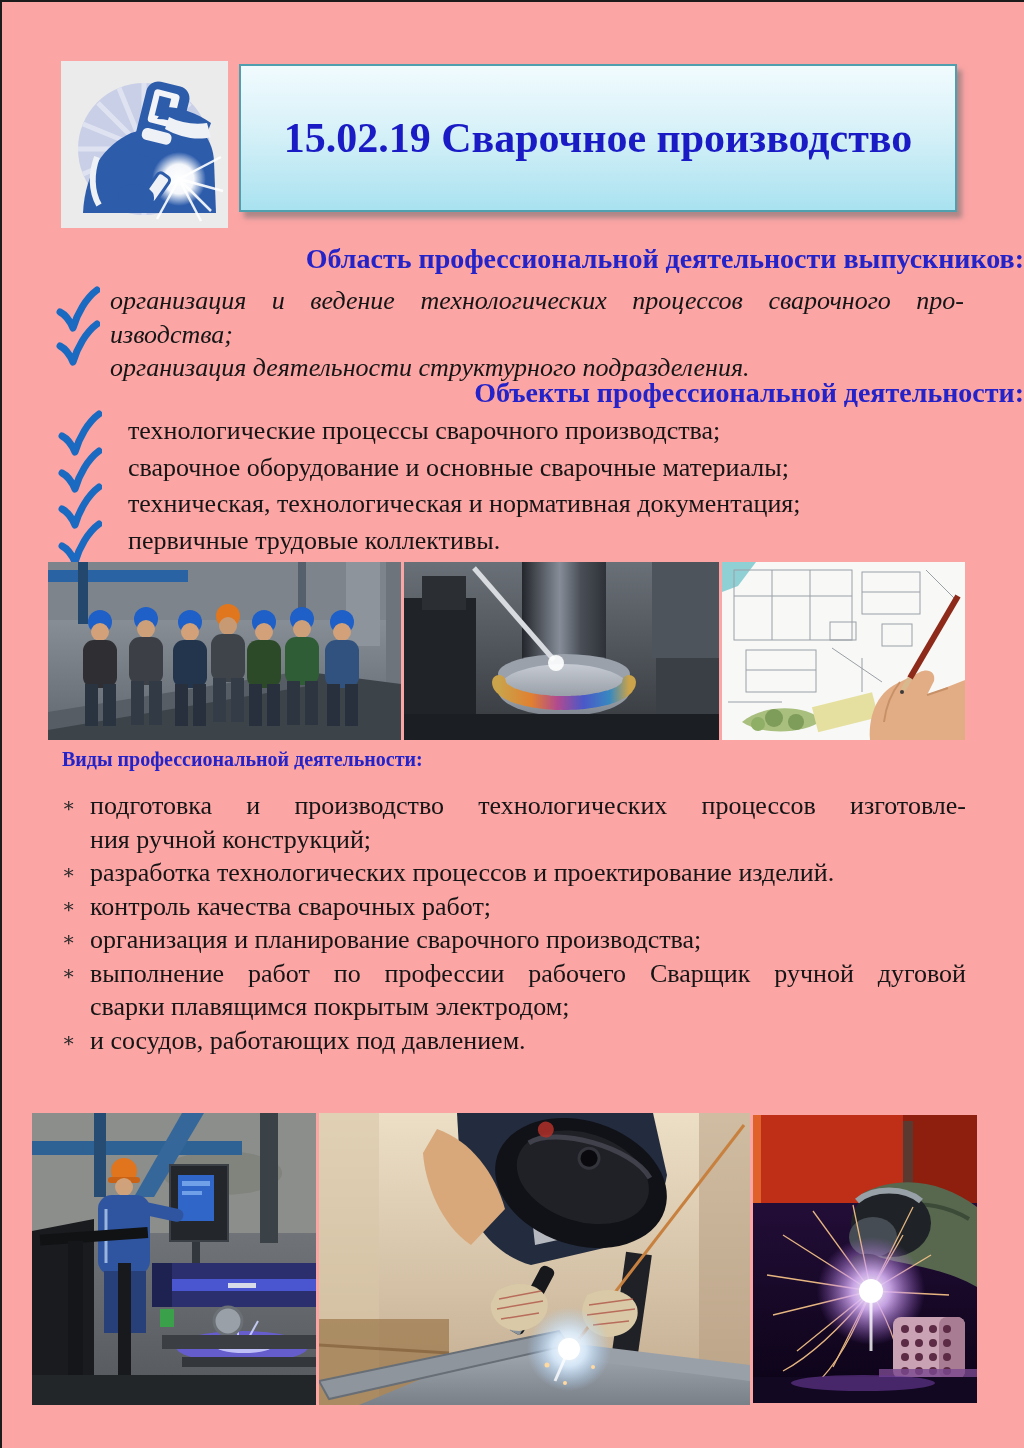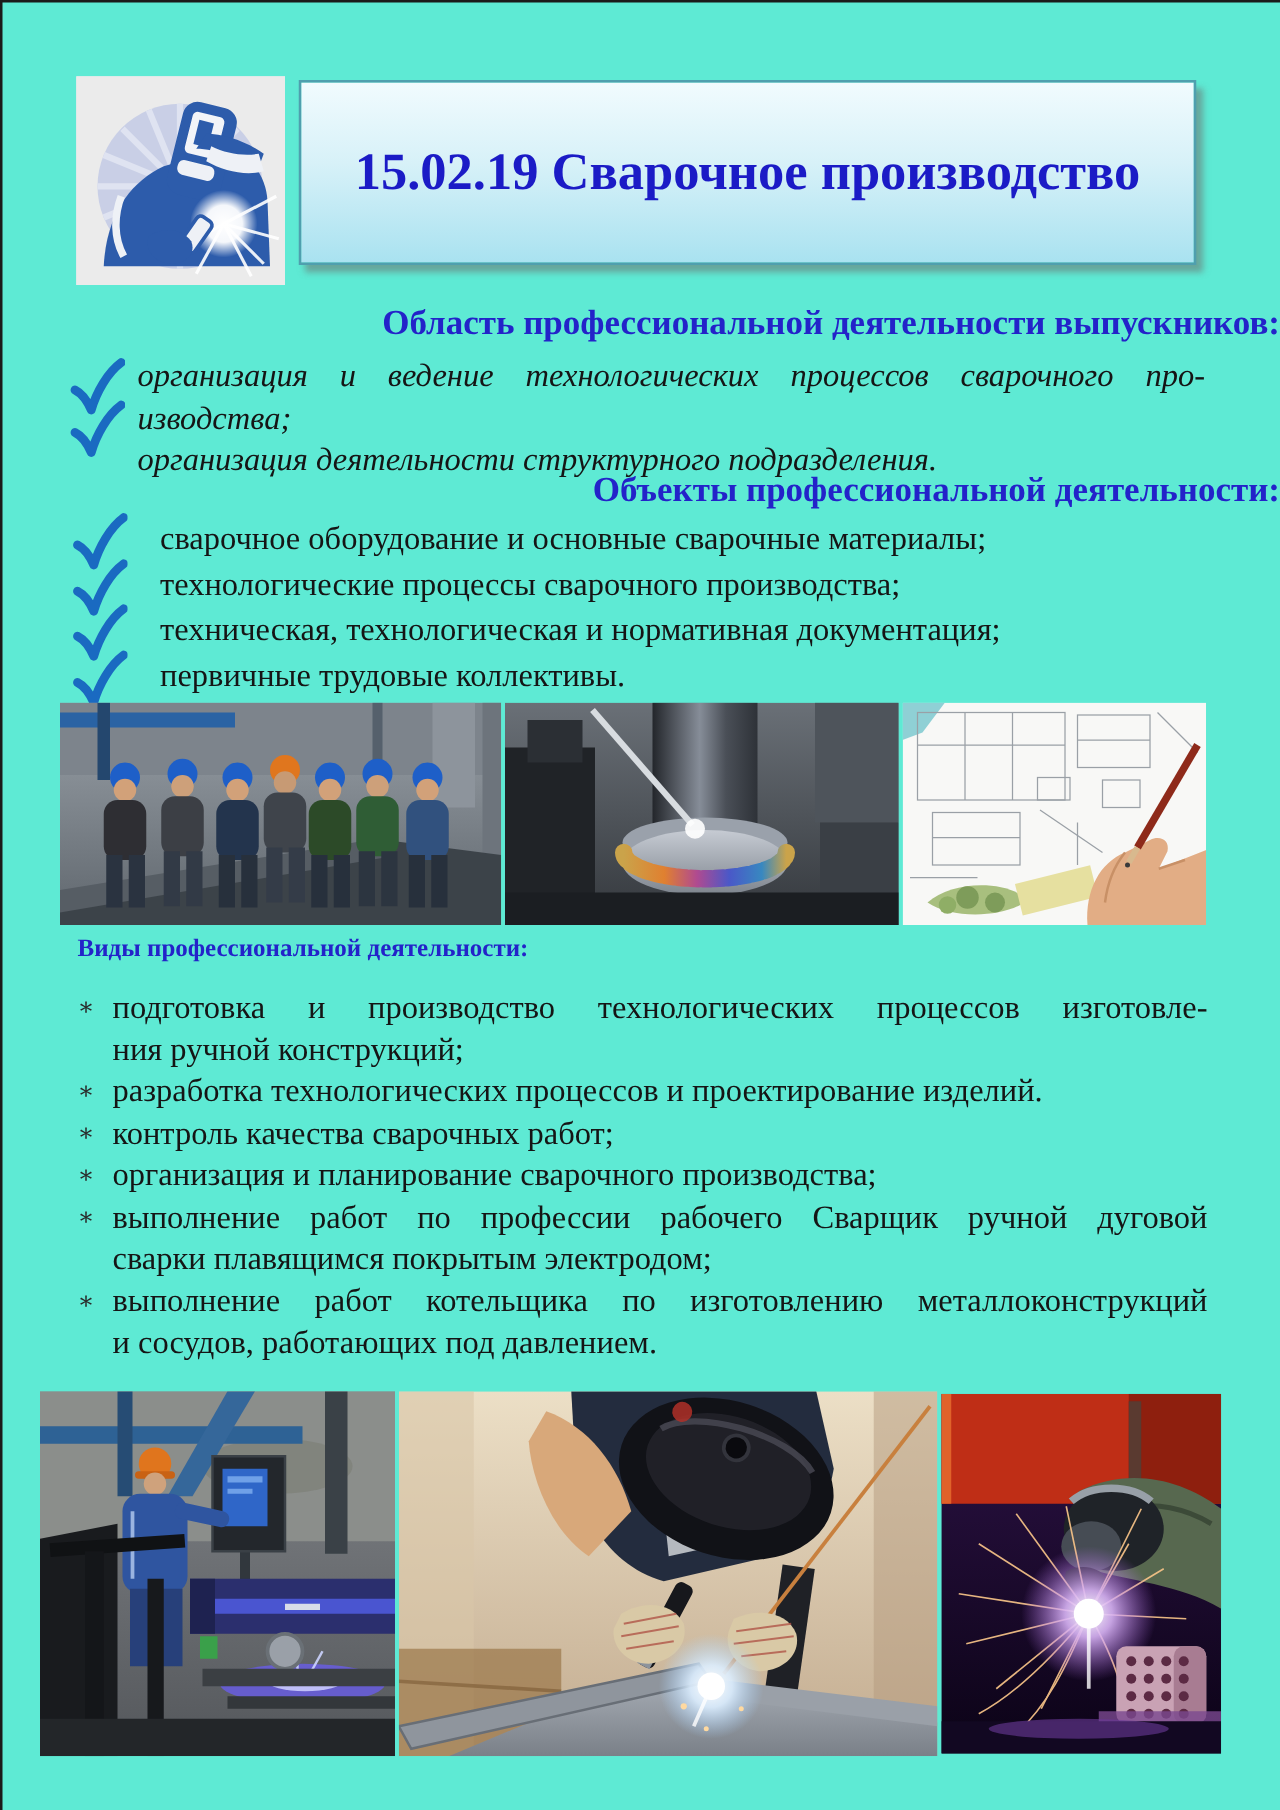--- a/index.html
+++ b/index.html
@@ -1,17 +1,17 @@
 <!DOCTYPE html>
 <html><head>
 <meta charset="utf-8">
 <style>
   html,body{margin:0;padding:0;background:#ffffff;}
   .page{
-    position:relative;width:1024px;height:1448px;background:#5eead4;overflow:hidden;
+    position:relative;width:1024px;height:1448px;background:#fca5a5;overflow:hidden;
     font-family:"Liberation Serif","DejaVu Serif",serif;color:#151515;
   }
   .border-top{position:absolute;left:0;top:0;width:1024px;height:2px;background:#1b1b1b;}
   .border-left{position:absolute;left:0;top:0;width:2px;height:1448px;background:#1b1b1b;}
 
   
   .logo{position:absolute;left:61px;top:61px;width:167px;height:167px;background:#ebebeb;}
   .logo svg{display:block;width:100%;height:100%;}
   .banner{
     position:absolute;left:239px;top:64px;width:714px;height:144px;
@@ -132,27 +132,27 @@
       <div class="line">организация деятельности структурного подразделения.</div>
     </div>
   </div>
 
   <div class="heading h-center" id="h-objects">Объекты профессиональной деятельности:</div>
   <div class="list" id="list-objects">
     <div class="item">
       <span class="check"><svg viewBox="0 0 44 48">
             <path d="M4,26 C10,29 14,35 17,42 C21,28 30,12 41,4" fill="none" stroke="#1a6ac1" stroke-width="7" stroke-linecap="round" stroke-linejoin="round"></path>
           </svg></span>
-      <div class="line">сварочное оборудование и основные сварочные материалы;</div>
+      <div class="line">технологические процессы сварочного производства;</div>
     </div>
     <div class="item">
       <span class="check"><svg viewBox="0 0 44 48">
             <path d="M4,26 C10,29 14,35 17,42 C21,28 30,12 41,4" fill="none" stroke="#1a6ac1" stroke-width="7" stroke-linecap="round" stroke-linejoin="round"></path>
           </svg></span>
-      <div class="line">технологические процессы сварочного производства;</div>
+      <div class="line">сварочное оборудование и основные сварочные материалы;</div>
     </div>
     <div class="item">
       <span class="check"><svg viewBox="0 0 44 48">
             <path d="M4,26 C10,29 14,35 17,42 C21,28 30,12 41,4" fill="none" stroke="#1a6ac1" stroke-width="7" stroke-linecap="round" stroke-linejoin="round"></path>
           </svg></span>
       <div class="line">техническая, технологическая и нормативная документация;</div>
     </div>
     <div class="item">
       <span class="check"><svg viewBox="0 0 44 48">
             <path d="M4,26 C10,29 14,35 17,42 C21,28 30,12 41,4" fill="none" stroke="#1a6ac1" stroke-width="7" stroke-linecap="round" stroke-linejoin="round"></path>
@@ -328,21 +328,20 @@
       <span class="ast">∗</span>
       <div class="line">организация и планирование сварочного производства;</div>
     </div>
     <div class="item">
       <span class="ast">∗</span>
       <div class="line stretch">выполнение работ по профессии рабочего Сварщик ручной дуговой</div>
       <div class="line">сварки плавящимся покрытым электродом;</div>
     </div>
     <div class="item">
       <span class="ast">∗</span>
-      <div class="line stretch">выполнение работ котельщика по изготовлению металлоконструкций</div>
       <div class="line">и сосудов, работающих под давлением.</div>
     </div>
   </div>
 
   <div class="photo" id="ph-plasma">
     <svg viewBox="0 0 284 292" preserveAspectRatio="none">
       <defs>
           <linearGradient id="p4bg" x1="0" y1="0" x2="0" y2="1">
             <stop offset="0" stop-color="#83868a"></stop>
             <stop offset="1" stop-color="#54575b"></stop>

